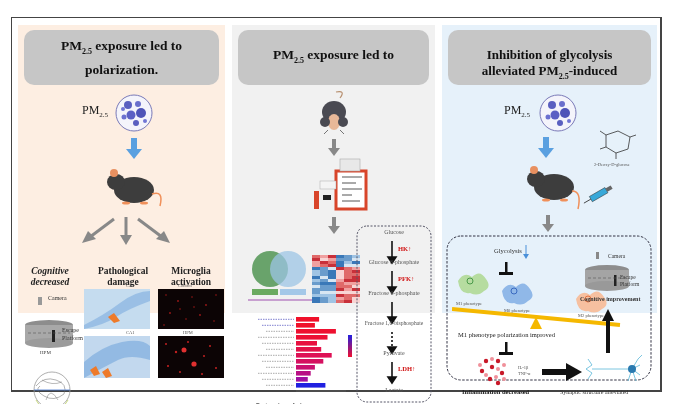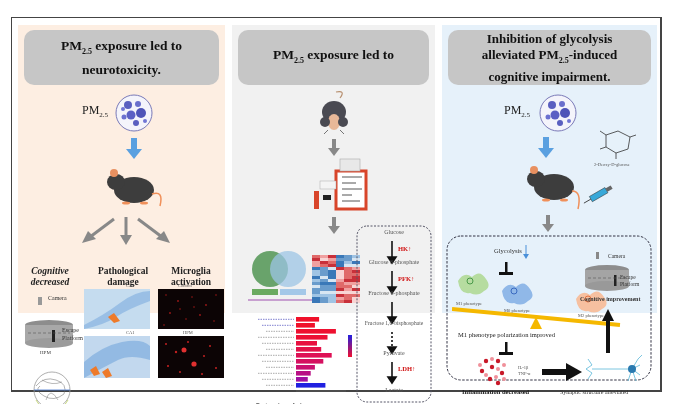--- a/index.html
+++ b/index.html
@@ -22,21 +22,21 @@
   .enz{position:absolute;font-size:6.5px;color:#d01010;font-weight:bold;}
 </style>
 </head>
 <body>
 
 <div class="frame"></div>
 
 <div class="panel p1">
   <div class="title">
     <div><span>PM</span><sub>2.5</sub><span> exposure led to</span></div>
-    <div>neurotoxicity.</div>
+    <div>polarization.</div>
   </div>
 
   <div class="pm" style="left:64px;top:78px;"><span>PM</span><sub>2.5</sub></div>
   <svg class="abs" style="left:96px;top:68px;" width="40" height="40">
     <circle cx="20" cy="20" r="18" fill="#f4f4fb" stroke="#7a7ab8" stroke-width="1"></circle>
     <circle cx="14" cy="12" r="4" fill="#5a5fc0"></circle>
       <circle cx="24" cy="11" r="3" fill="#6a6fcc"></circle>
     <circle cx="27" cy="20" r="5" fill="#4e54b8"></circle>
       <circle cx="17" cy="22" r="4.5" fill="#5b60c4"></circle>
     <circle cx="10" cy="24" r="2.5" fill="#6b70d0"></circle>
@@ -347,21 +347,20 @@
   <div class="path-text" style="left:122px;top:295px;width:80px;font-size:5.6px;">Fructose 1,6-bisphosphate</div>
   <div class="path-text" style="left:124px;top:325px;width:76px;">Pyruvate</div>
   <div class="enz" style="left:166px;top:340px;">LDH↑</div>
   <div class="path-text" style="left:124px;top:362px;width:76px;">Lactate</div>
 </div>
 
 <div class="panel p3">
   <div class="title">
     <div>Inhibition of glycolysis</div>
     <div><span>alleviated PM</span><sub>2.5</sub><span>-induced</span></div>
-    <div>cognitive impairment.</div>
   </div>
 
   <div class="pm" style="left:62px;top:78px;"><span>PM</span><sub>2.5</sub></div>
   <svg class="abs" style="left:96px;top:68px;" width="40" height="40">
     <circle cx="20" cy="20" r="18" fill="#f4f4fb" stroke="#7a7ab8" stroke-width="1"></circle>
     <circle cx="14" cy="12" r="4" fill="#5a5fc0"></circle>
       <circle cx="24" cy="11" r="3" fill="#6a6fcc"></circle>
     <circle cx="27" cy="20" r="5" fill="#4e54b8"></circle>
       <circle cx="17" cy="22" r="4.5" fill="#5b60c4"></circle>
     <circle cx="10" cy="24" r="2.5" fill="#6b70d0"></circle>

